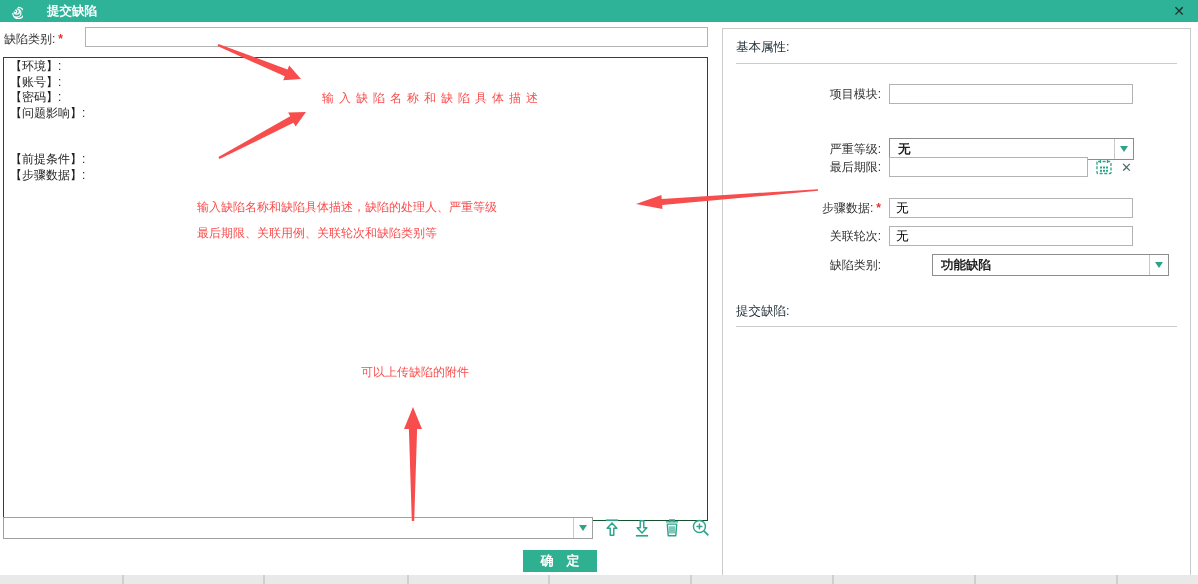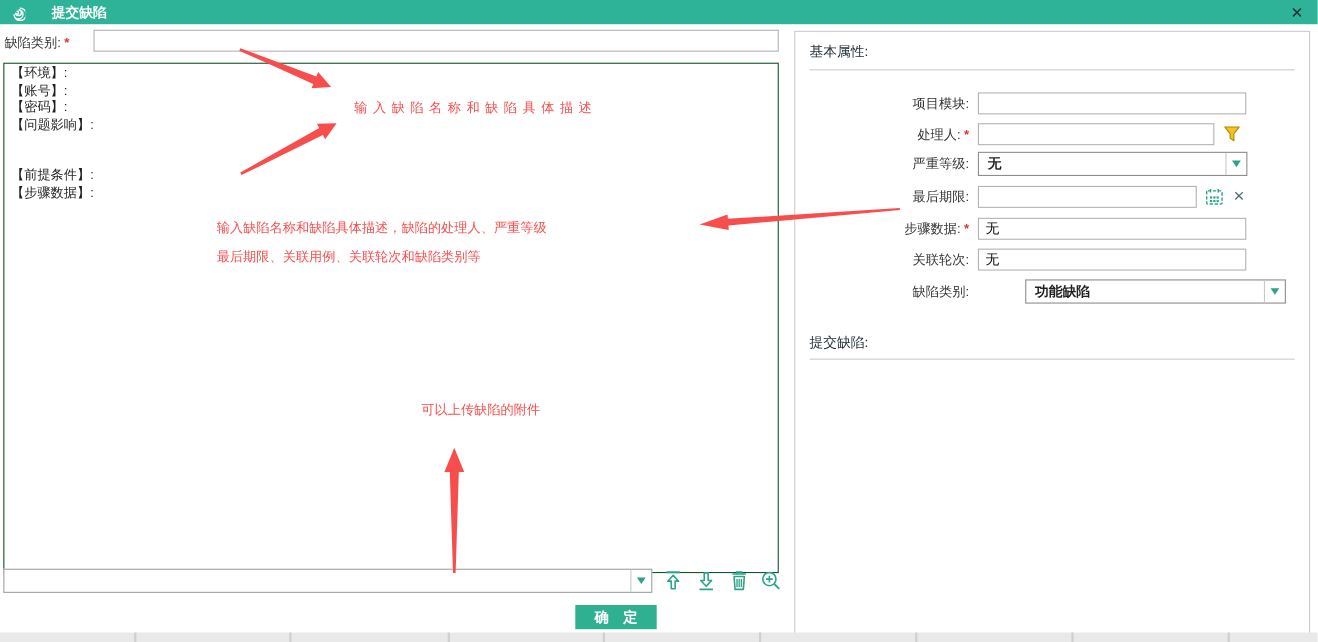--- a/index.html
+++ b/index.html
@@ -33,21 +33,21 @@
   .desc-box {
     position:absolute; left:3px; top:57px; width:705px; height:464px;
     border:1px solid #14532d; background:#fff;
     font-size:12px; line-height:15.5px; color:#1f1f1f;
     padding:1px 6px; white-space:pre; overflow:hidden;
   }
   
   .note { position:absolute; color:#fa4e4e; font-size:12px; white-space:pre-line; z-index:40; }
   .note1 { left:322px; top:90px; letter-spacing:5px; }
   .note2 { left:197px; top:194px; line-height:26px; }
-  .note3 { left:383px; top:364px; }
+  .note3 { left:361px; top:364px; }
   #arrow-layer { position:absolute; left:0; top:0; width:1198px; height:584px; z-index:50; pointer-events:none; }
   
   .attach-select {
     position:absolute; left:3px; top:517px; width:590px; height:22px;
     border:1px solid #a0a0a0; background:#fff; display:flex; align-items:center;
     justify-content:space-between; cursor:pointer;
   }
   .attach-select .val { padding-left:6px; font-size:12px; }
   .arrowbox {
     width:19px; height:100%; border-left:1px solid #c9c9c9;
@@ -74,21 +74,21 @@
   .div-basic { top:34px; } .div-custom { top:297px; }
   .prow { position:absolute; left:0; display:flex; align-items:center; }
   .prow .plabel { width:158px; text-align:right; font-size:12px; color:#333; }
   .prow .pfield { margin-left:8px; }
   .pinput { border:1px solid #b3b3b3; height:20px; font-size:12.5px; padding:0 6px; outline:none; }
   .pselect {
     border:1px solid #8d8d8d; height:22px; background:#fff; display:flex;
     align-items:center; justify-content:space-between; cursor:pointer;
   }
   .pselect .val { padding-left:8px; font-size:12.5px; font-weight:bold; color:#1f1f1f; }
-  .r1 { top:55px; } .r2 { top:83px; } .r3 { top:109px; } .r4 { top:140px; }
+  .r1 { top:55px; } .r2 { top:83px; } .r3 { top:109px; } .r4 { top:128px; }
   .r5 { top:169px; } .r6 { top:197px; } .r7 { top:225px;gap:43px; }
   .side-icon { margin-left:7px; width:18px; height:18px; cursor:pointer; flex:none; }
   .clear-x { margin-left:8px; color:#4d6f6f; font-size:13px; cursor:pointer; }
   
   .bottom-strip { position:absolute; left:0; top:575px; width:1198px; height:9px; background:#e9e9e9; }
   .bottom-strip span { position:absolute; top:0; width:2px; height:9px; background:#cfcfcf; }
 </style>
 </head>
 <body>
 
@@ -154,27 +154,20 @@
 
 <div class="panel">
   <div class="section-title sec-basic">基本属性:</div>
   <div class="divider div-basic"></div>
 
   <div class="prow r1">
     <span class="plabel"><span>项目模块:</span></span>
     <input class="pinput pfield" style="width: 244px;" value="">
   </div>
 
-  <div class="prow r2">
-    <span class="plabel"><span>处理人:</span><span class="req">*</span></span>
-    <input class="pinput pfield" style="width: 215px;" value="">
-    <svg class="side-icon" viewBox="0 0 18 18">
-      <path d="M2.5 2.5 H15.5 L10.7 8.5 V15 L7.3 12.6 V8.5 Z" fill="#f7c21f" stroke="#b08900" stroke-width="1" stroke-linejoin="round"></path>
-    </svg>
-  </div>
 
   <div class="prow r3">
     <span class="plabel"><span>严重等级:</span></span>
     <div class="pselect pfield" style="width:245px">
       <span class="val">无</span>
       <span class="arrowbox">
           <span class="tri-down"></span>
         </span>
     </div>
   </div>

